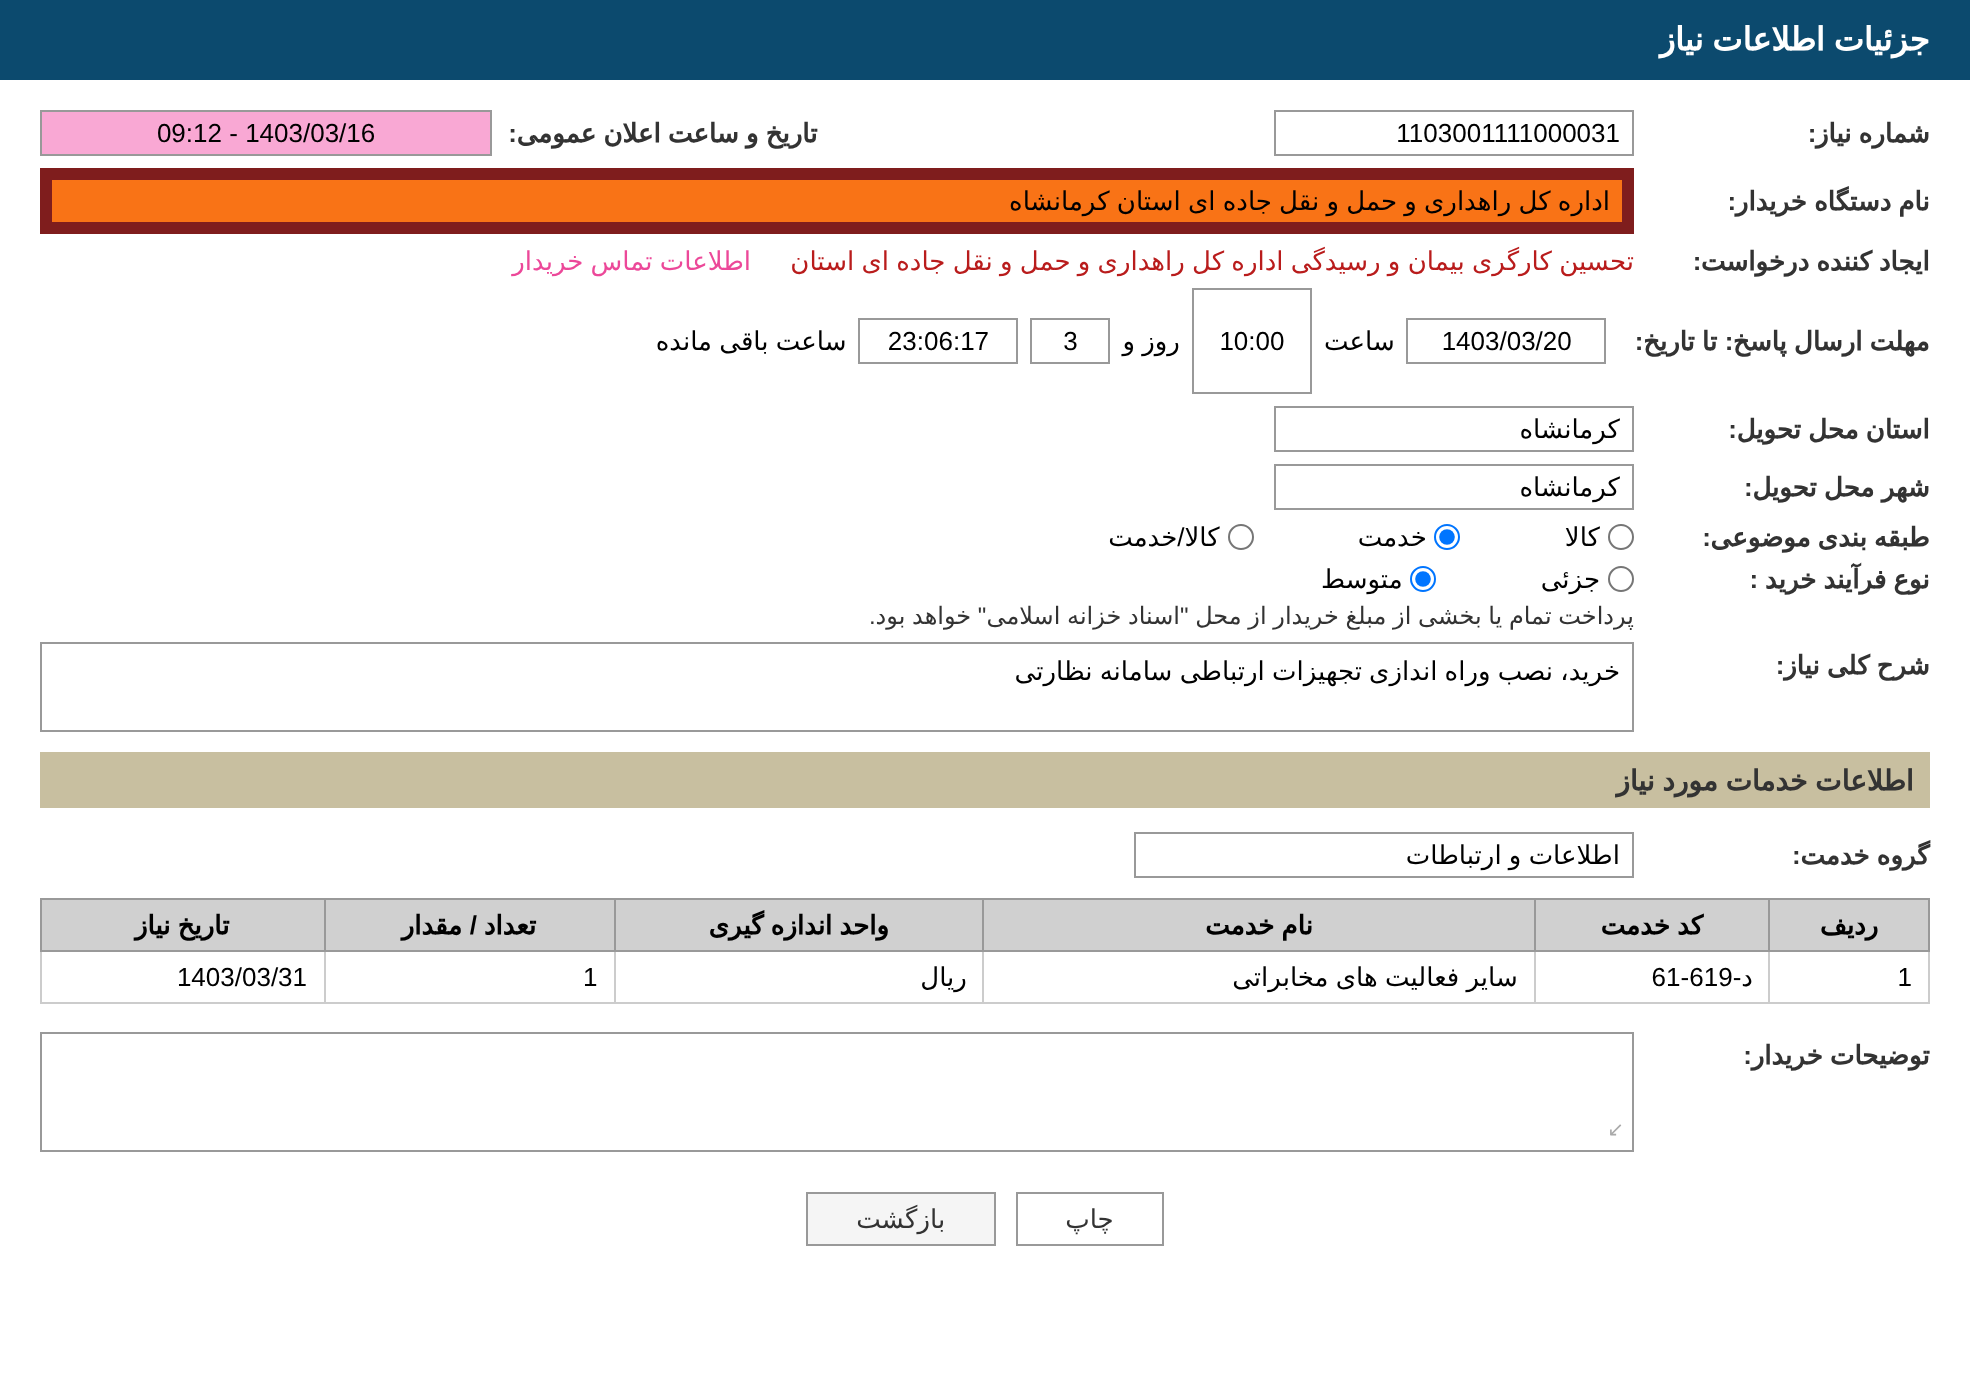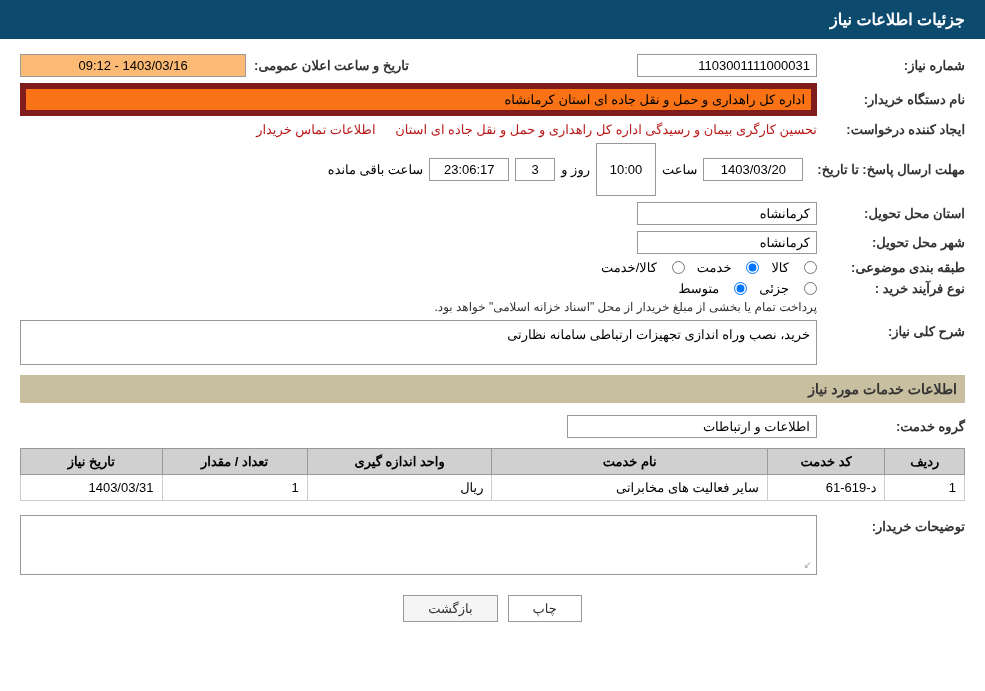--- a/index.html
+++ b/index.html
@@ -45,34 +45,35 @@
     }
     .value-box-wide {
       border: 6px solid #7f1d1d;
       background: #f97316;
       padding: 3px 6px;
       display: inline-block;
       min-width: 350px;
       text-align: right;
     }
     .contact-link {
-      color: #b91c1c;
+      color: #ec4899;
       text-decoration: none;
       text-align: right;
     }
     .radio-group {
       display: inline-flex;
       gap: 12px;
       align-items: center;
       direction: rtl;
     }
     .radio-item {
       display: flex;
       align-items: center;
-      gap: 15px;
+      gap: 4px;
+      margin-left: 40px;
     }
     .date-box {
       border: 1px solid #999;
       background: #fff;
       padding: 3px 6px;
       min-width: 100px;
       text-align: center;
     }
     .small-box {
       border: 1px solid #999;
@@ -144,21 +145,21 @@
       color: #333;
       padding-left: 8px;
     }
     .ann-label {
       font-weight: bold;
       color: #333;
       white-space: nowrap;
     }
     .ann-box {
       border: 1px solid #999;
-      background: #fdba74;
+      background: #f9a8d4;
       padding: 3px 6px;
       text-align: center;
       flex: 1;
     }
   </style>
 </head>
 <body>
 
 <div class="page-wrapper">
   <div class="header-bar">

